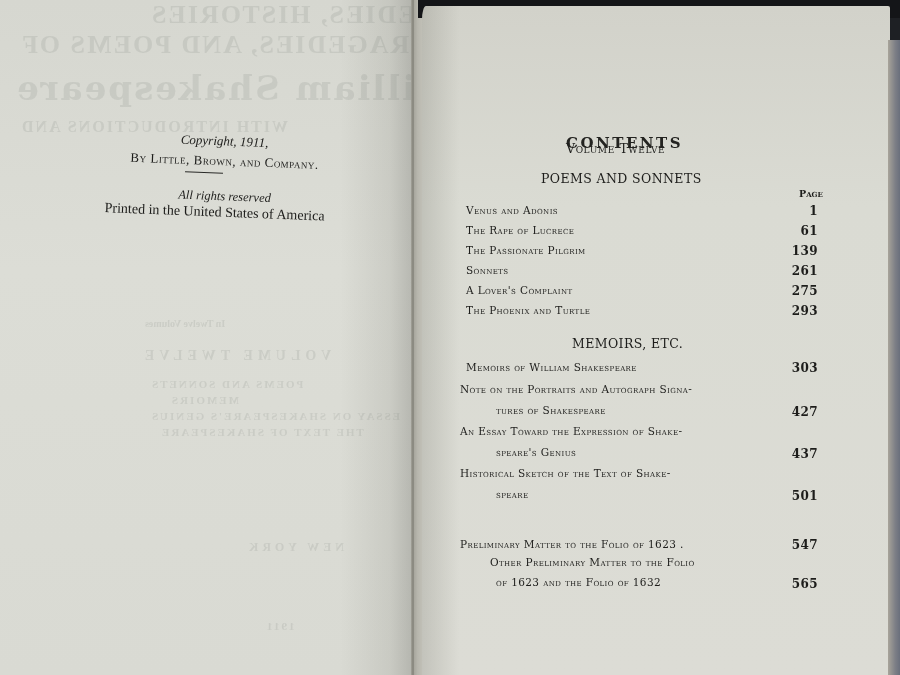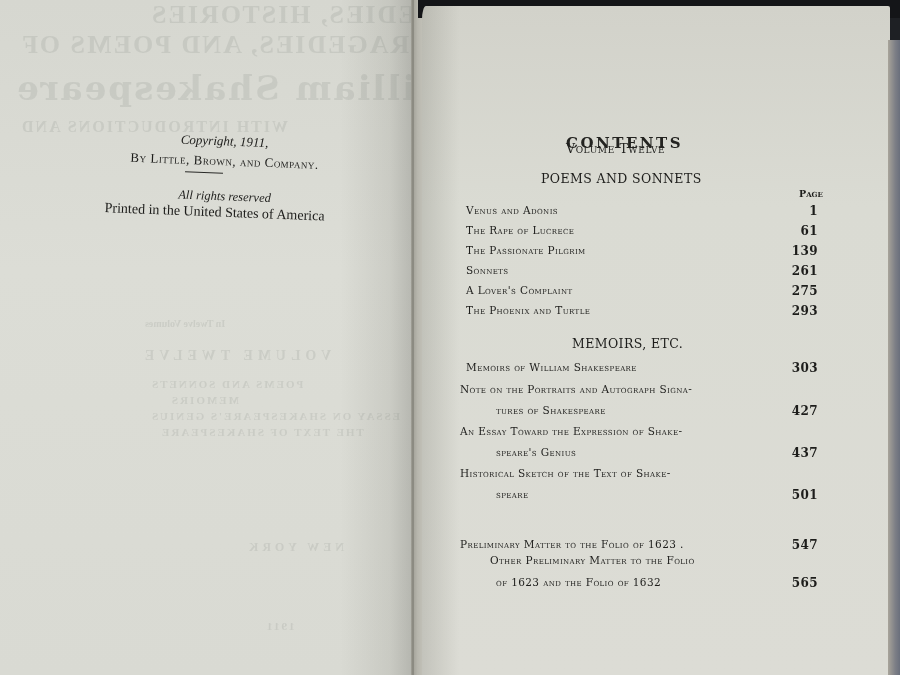--- a/index.html
+++ b/index.html
@@ -92,21 +92,21 @@
     .page-head {
       position: absolute; left: 776px; top: 188px; font-size: 9.5px;
       font-variant: small-caps; font-family: "DejaVu Serif", serif; font-weight: bold; margin-left: 23px;
     }
     .entry {
       position: absolute; left: 460px; width: 346px; height: 16px;
       font-family: "DejaVu Serif", serif; font-size: 10.5px; font-variant: small-caps;
       letter-spacing: 0.4px; white-space: nowrap;
       display: flex; align-items: baseline; flex-direction: column;
     }
-    .entry.indent { left: 490px; width: 316px; }
+    .entry.indent { left: 490px; width: 316px; justify-content: center; }
     .entry .label { flex: 0 0 auto; }
     .entry .dots {
       flex: 1 1 auto; overflow: hidden; margin: 0 6px; letter-spacing: 6px; color: #2a2a26;
     }
     .entry .num {
       position: absolute; right: -12px; font-variant: normal; font-weight: bold; font-size: 12px;
       text-align: right; width: 40px;
     }
     .entry.cont { letter-spacing: 0.4px; }
     .entry.cont.spread { word-spacing: 9px; }

